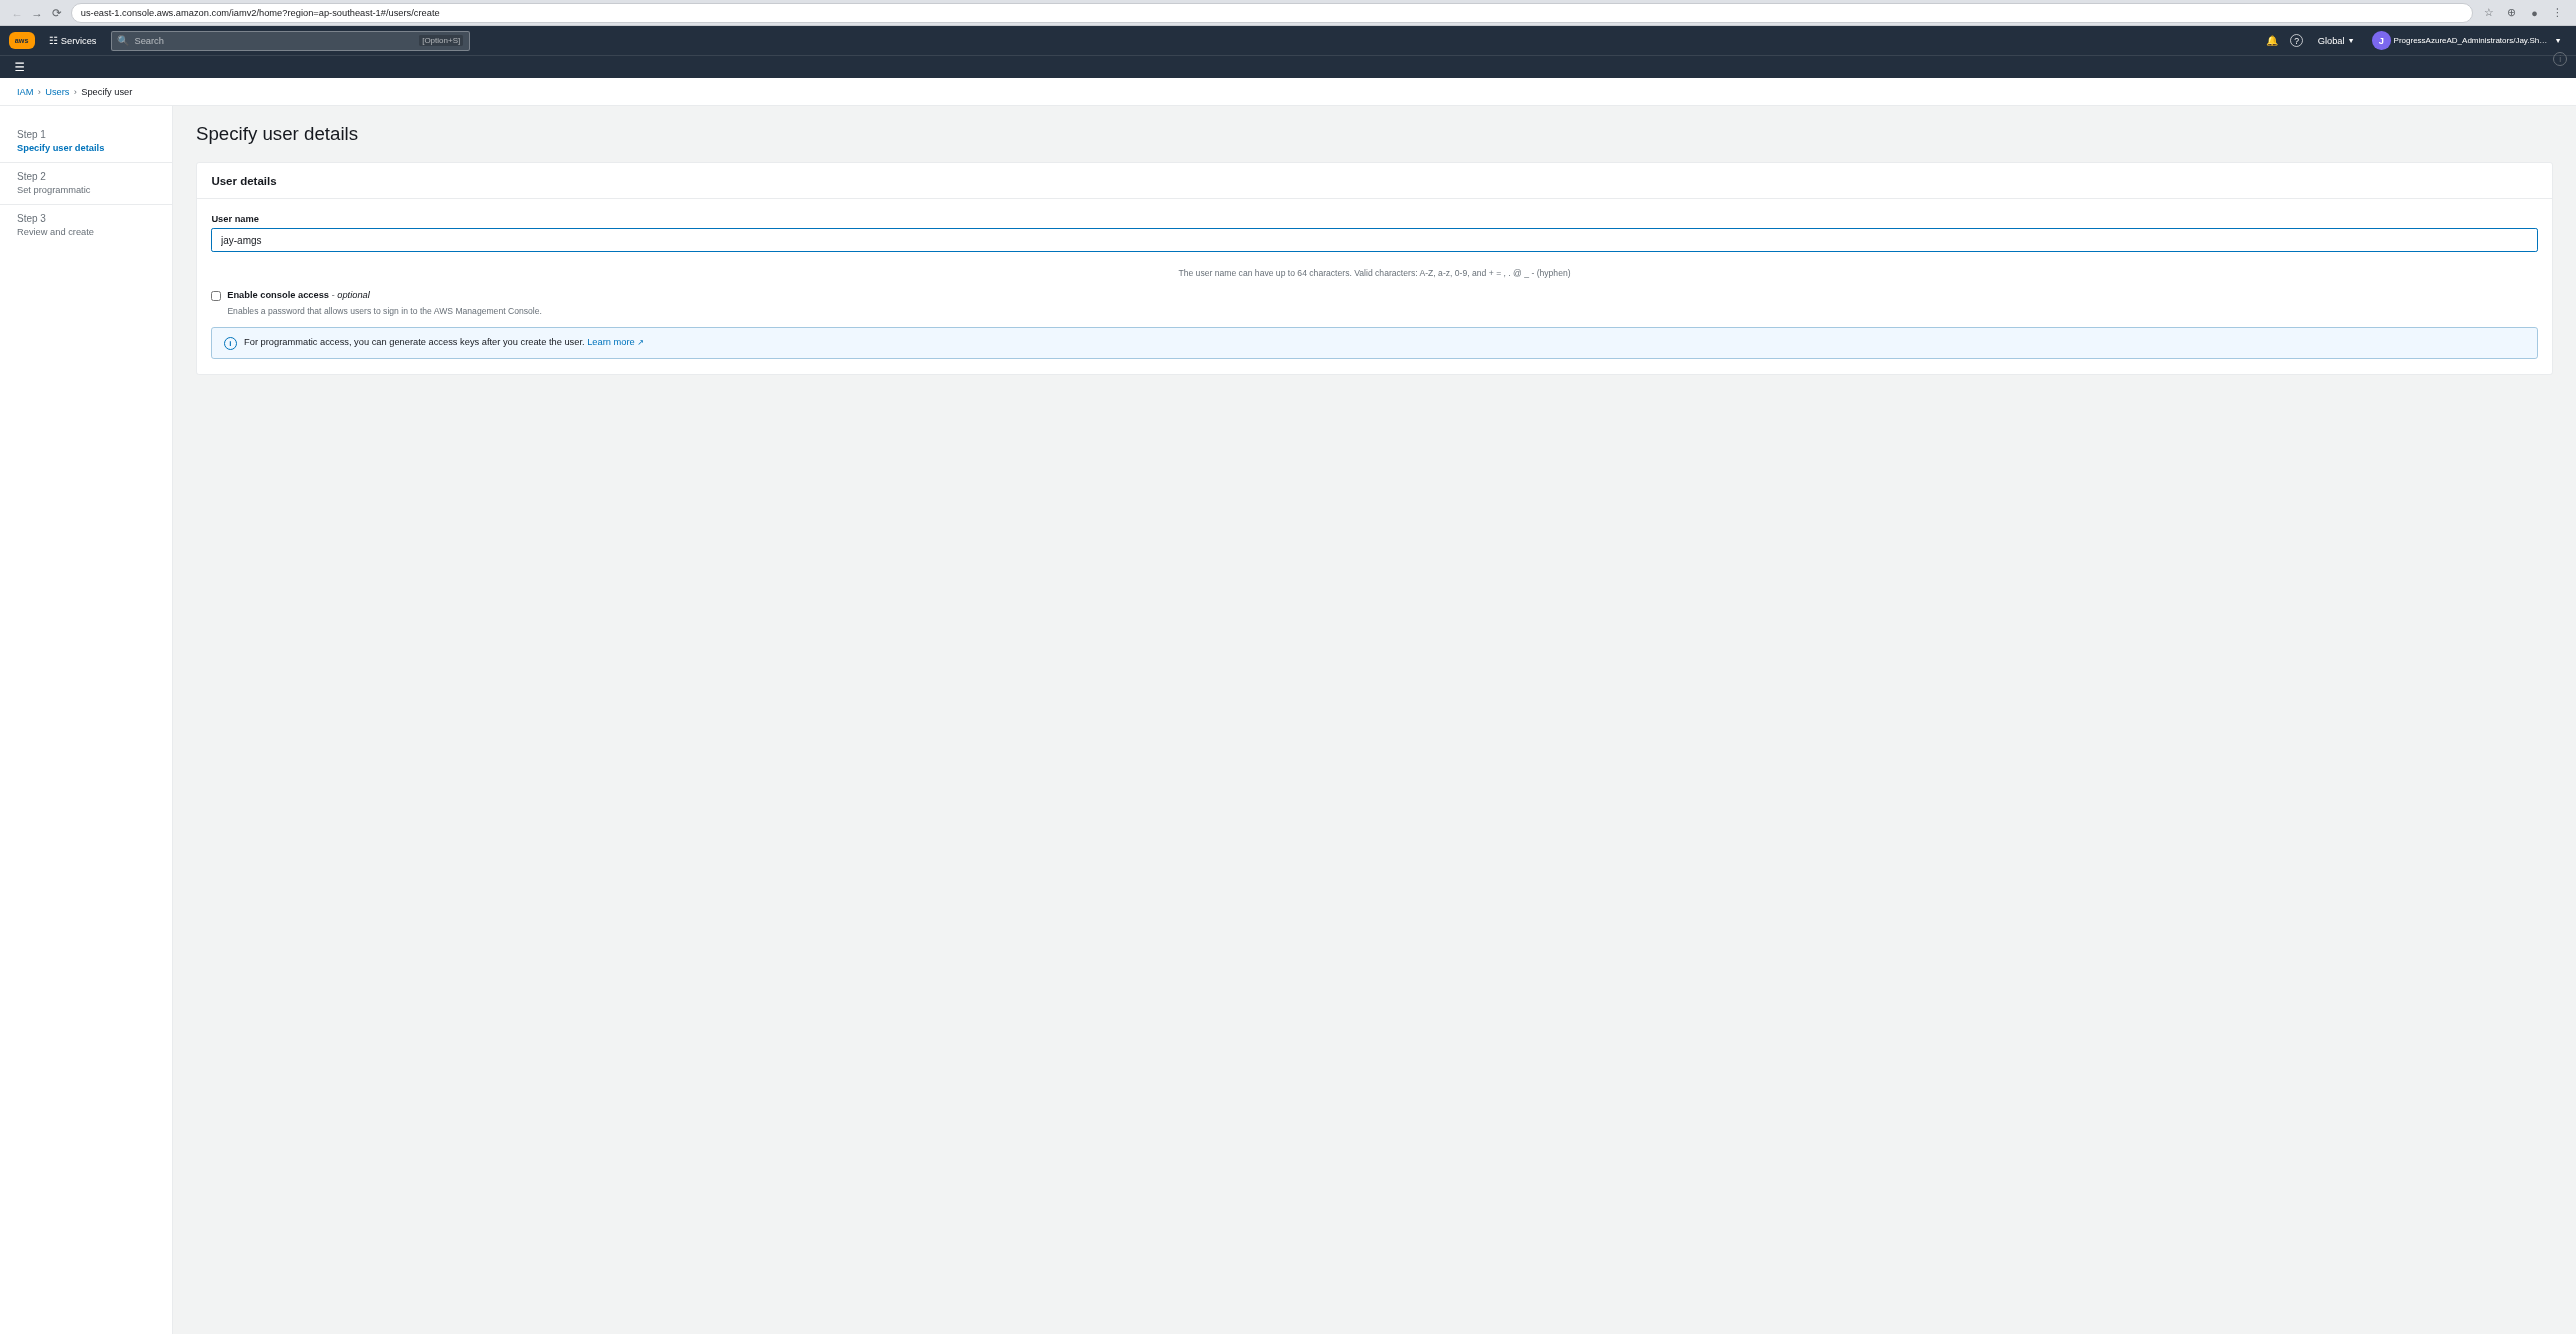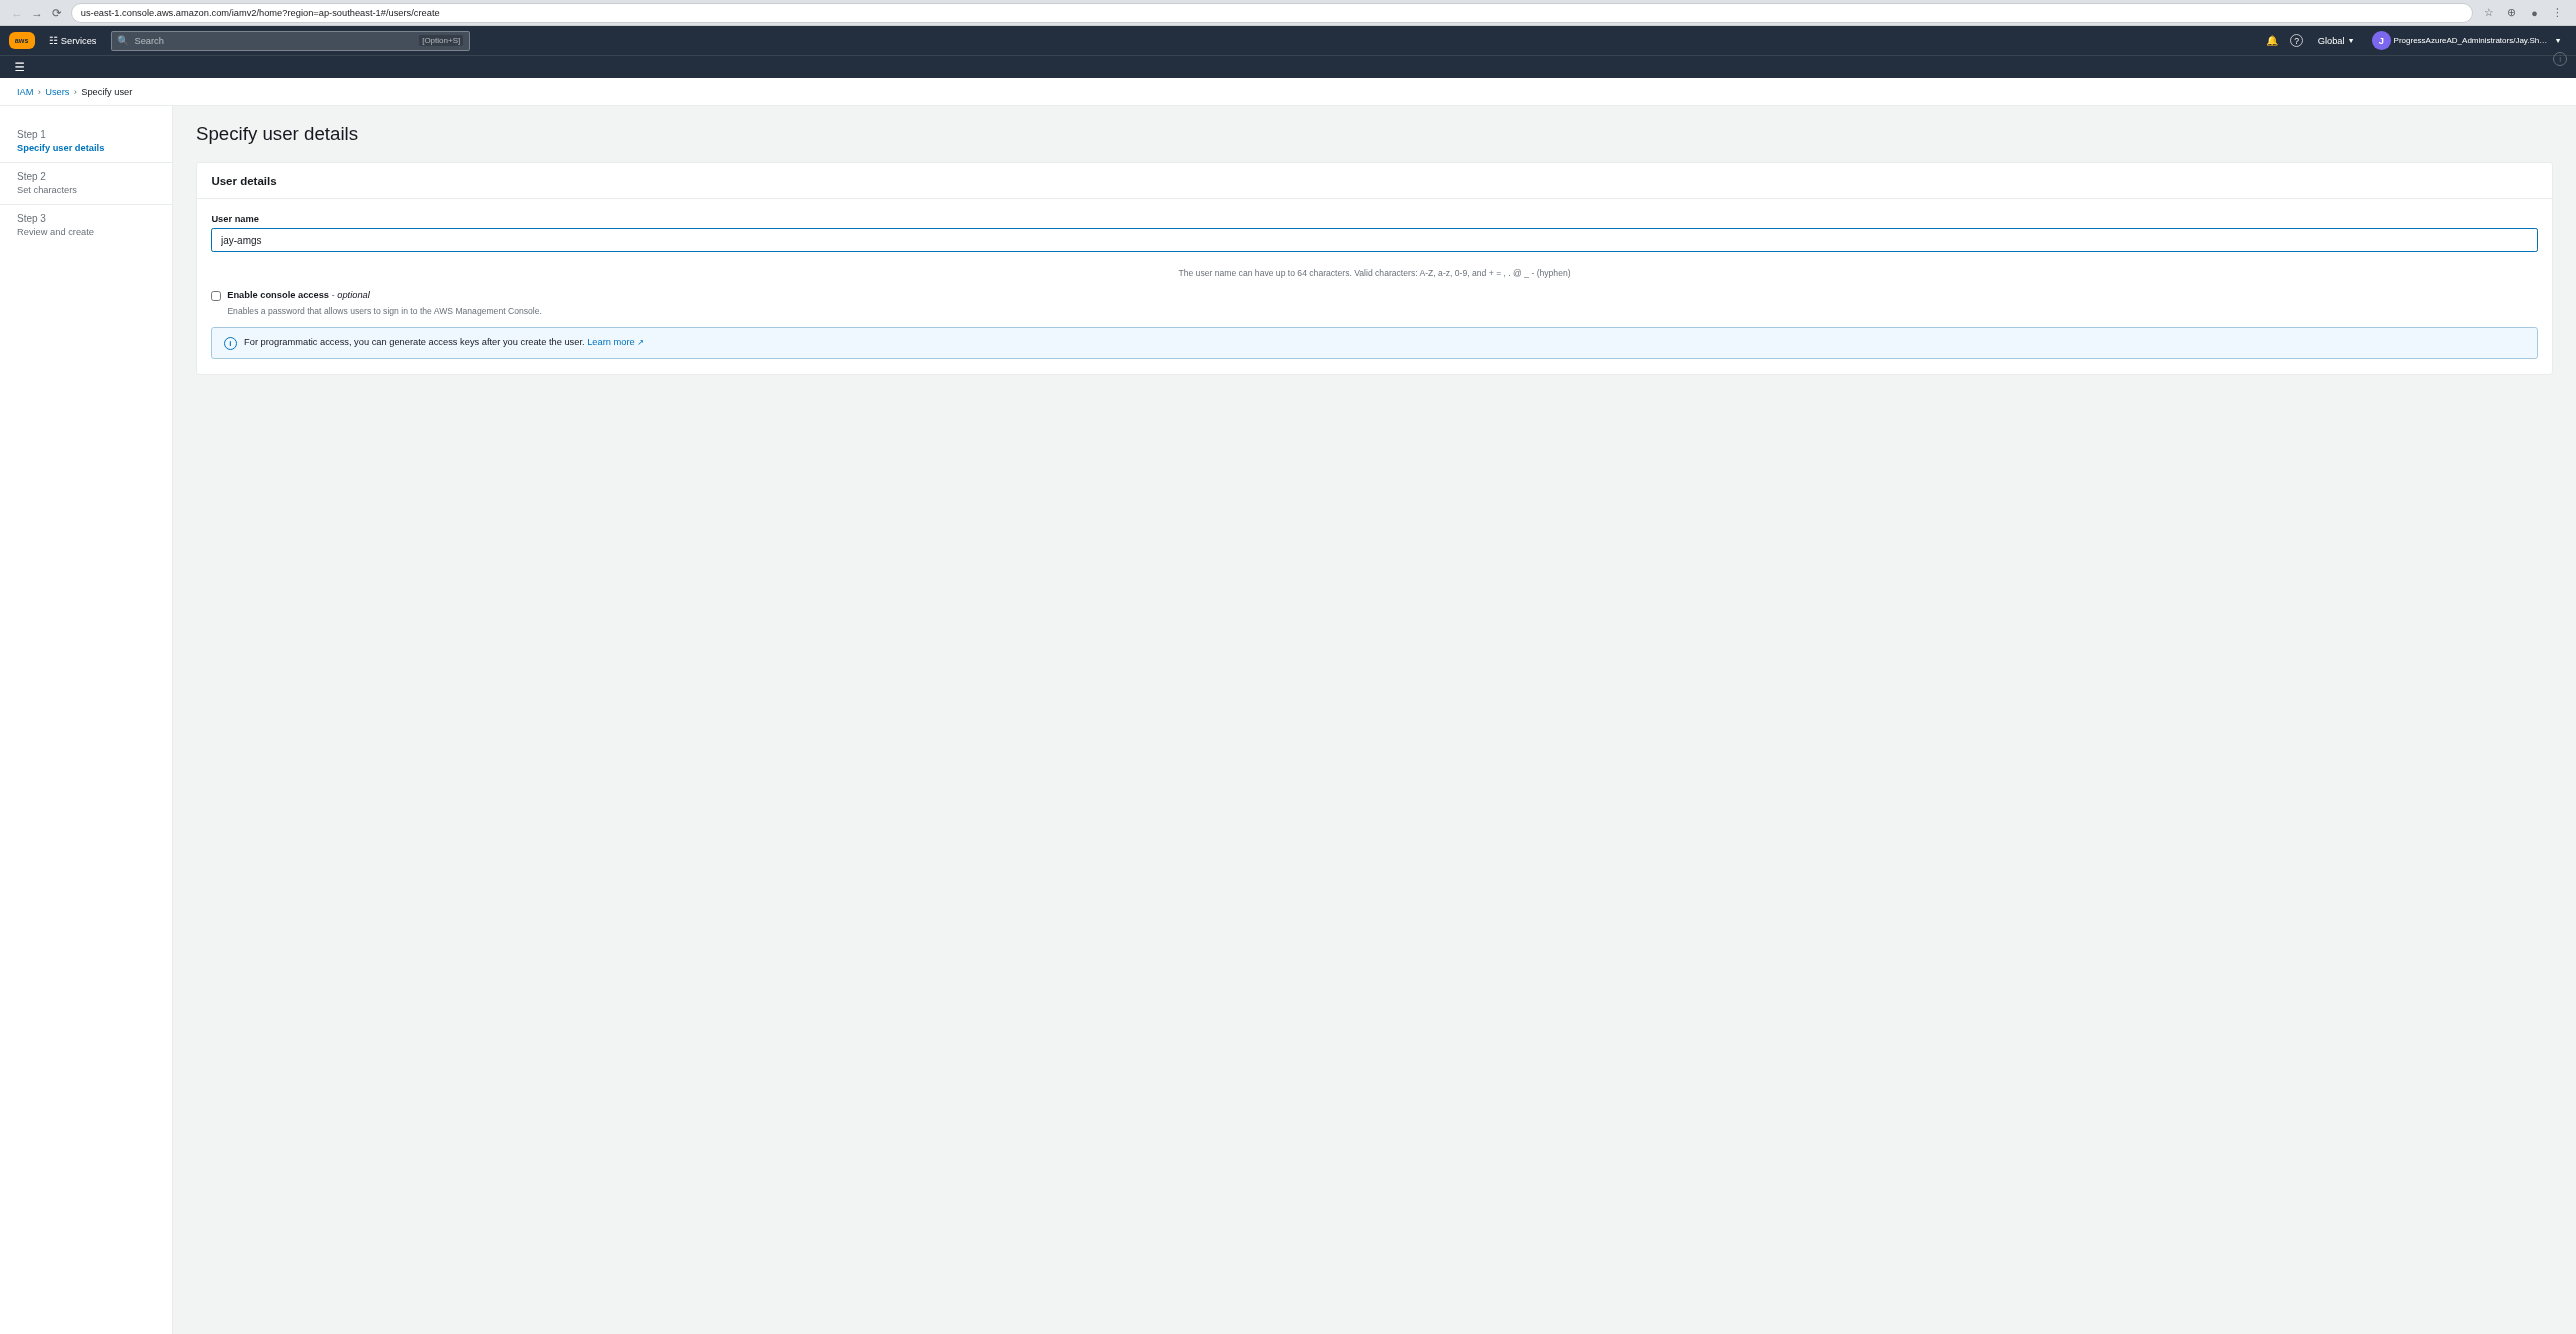--- a/index.html
+++ b/index.html
@@ -452,21 +452,21 @@
 
   <div class="main-layout">
 
     <div class="sidebar">
       <div class="sidebar-step active">
         <div class="sidebar-step-number">Step 1</div>
         <div class="sidebar-step-title">Specify user details</div>
       </div>
       <div class="sidebar-step inactive">
         <div class="sidebar-step-number">Step 2</div>
-        <div class="sidebar-step-title">Set characters</div>
+        <div class="sidebar-step-title">Set programmatic</div>
       </div>
       <div class="sidebar-step inactive">
         <div class="sidebar-step-number">Step 3</div>
         <div class="sidebar-step-title">Review and create</div>
       </div>
     </div>
 
     <div class="content-area">
       <h1 class="page-title">Specify user details</h1>
 

